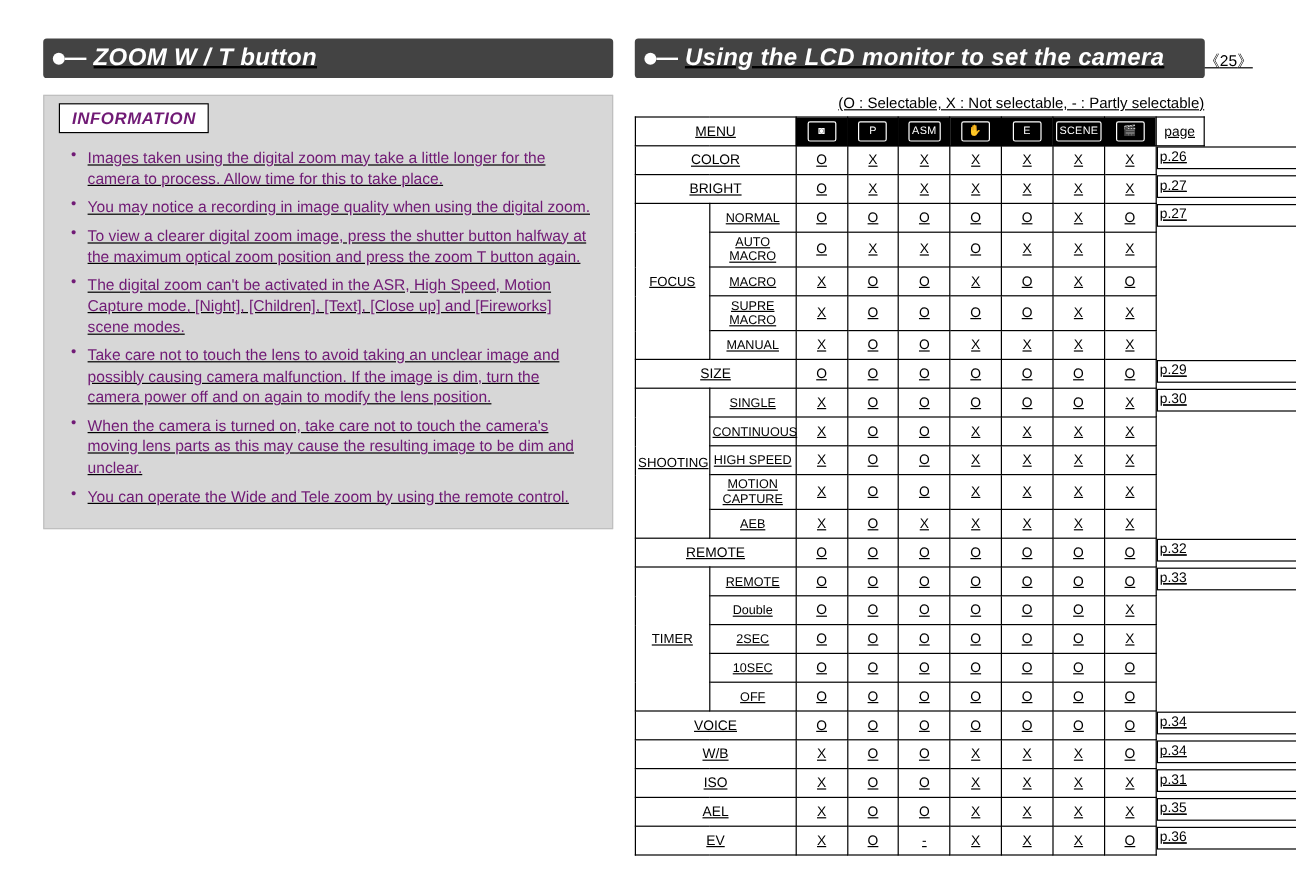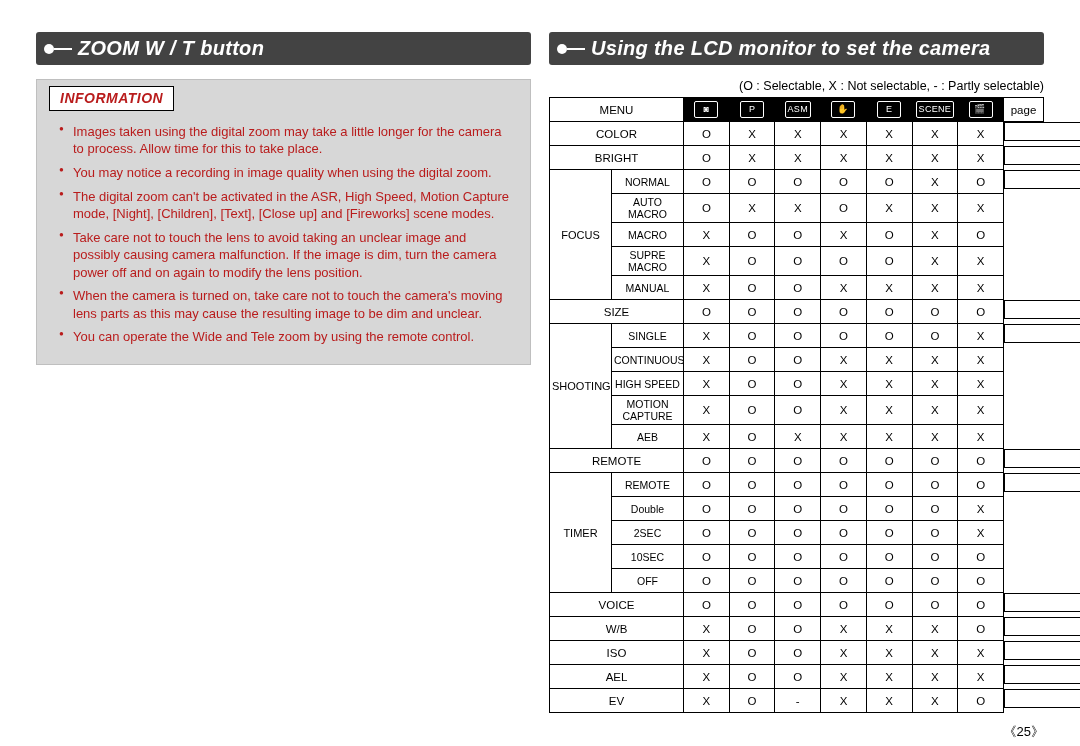--- a/index.html
+++ b/index.html
@@ -10,21 +10,22 @@
     justify-content: center;
     align-items: flex-start;
   }
   .page {
     width: 1080px;
     height: 746px;
     background: #fff;
     box-sizing: border-box;
     padding: 32px 36px 20px 36px;
     display: flex;
-    flex-direction: column;
+    flex-direction: row;
+    text-decoration: underline;
   }
   .cols {
     display: flex;
     gap: 18px;
     flex: 1;
   }
   .col { flex: 1 1 50%; }
   .heading {
     background: #434343;
     color: #fff;
@@ -54,21 +55,21 @@
     width: 18px; height: 2px;
     background: #fff;
     transform: translateY(-50%);
   }
   .info-box {
     background: #d7d7d7;
     border: 1px solid #bfbfbf;
     padding: 10px 18px 12px 18px;
     font-size: 13px;
     line-height: 1.35;
-    color: #b91c1c;
+    color: #701a75;
   }
   .info-title {
     display: inline-block;
     background: #fff;
     border: 1px solid #000;
     font-weight: bold;
     font-style: italic;
     padding: 2px 10px;
     margin: -18px 0 8px -6px;
     font-size: 14px;
@@ -117,20 +118,21 @@
   <div class="cols">
 
     <div class="col">
       <div class="heading">ZOOM W / T button</div>
 
       <div class="info-box">
         <div class="info-title">INFORMATION</div>
         <ul class="info" id="info-list">
             <li>Images taken using the digital zoom may take a little longer for the camera to process. Allow time for this to take place.</li>
             <li>You may notice a recording in image quality when using the digital zoom.</li>
+            <li>To view a clearer digital zoom image, press the shutter button halfway at the maximum optical zoom position and press the zoom T button again.</li>
             <li>The digital zoom can't be activated in the ASR, High Speed, Motion Capture  mode, [Night], [Children], [Text], [Close up] and [Fireworks] scene modes.</li>
             <li>Take care not to touch the lens to avoid taking an unclear image and possibly causing camera malfunction. If the image is dim, turn the camera power off and on again to modify the lens position.</li>
             <li>When the camera is turned on, take care not to touch the camera's moving lens parts as this may cause the resulting image to be dim and unclear.</li>
             <li>You can operate the Wide and Tele zoom by using the remote control.</li>
           </ul>
       </div>
     </div>
 
     <div class="col">
       <div class="heading">Using the LCD monitor to set the camera</div>

